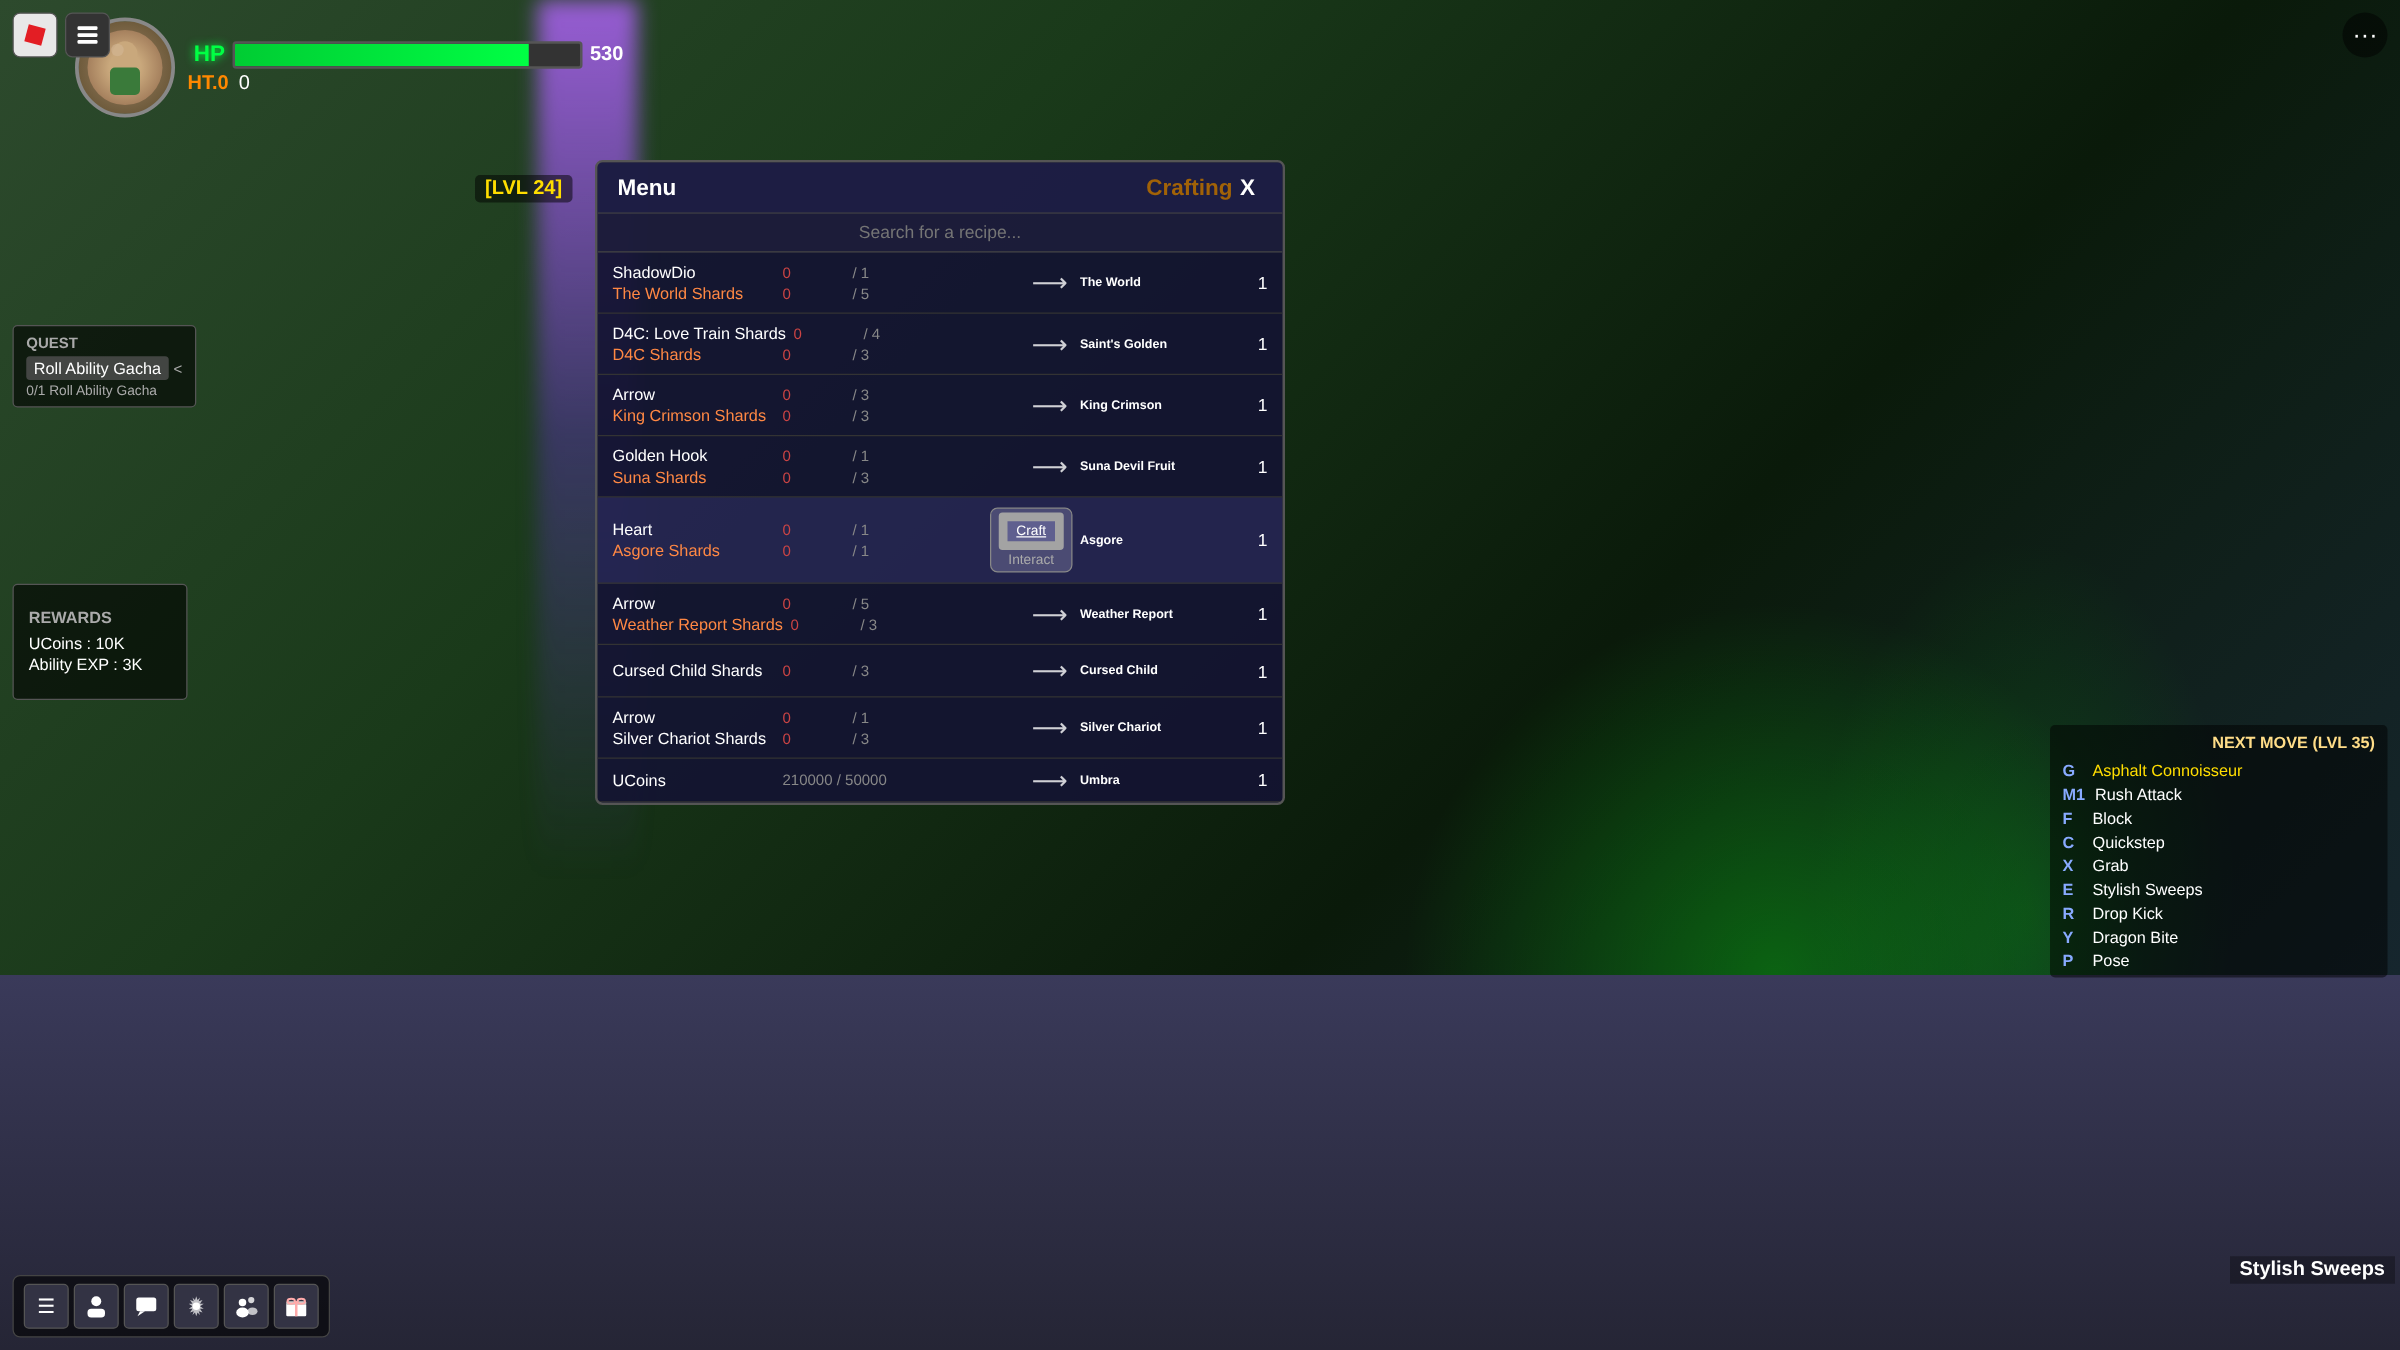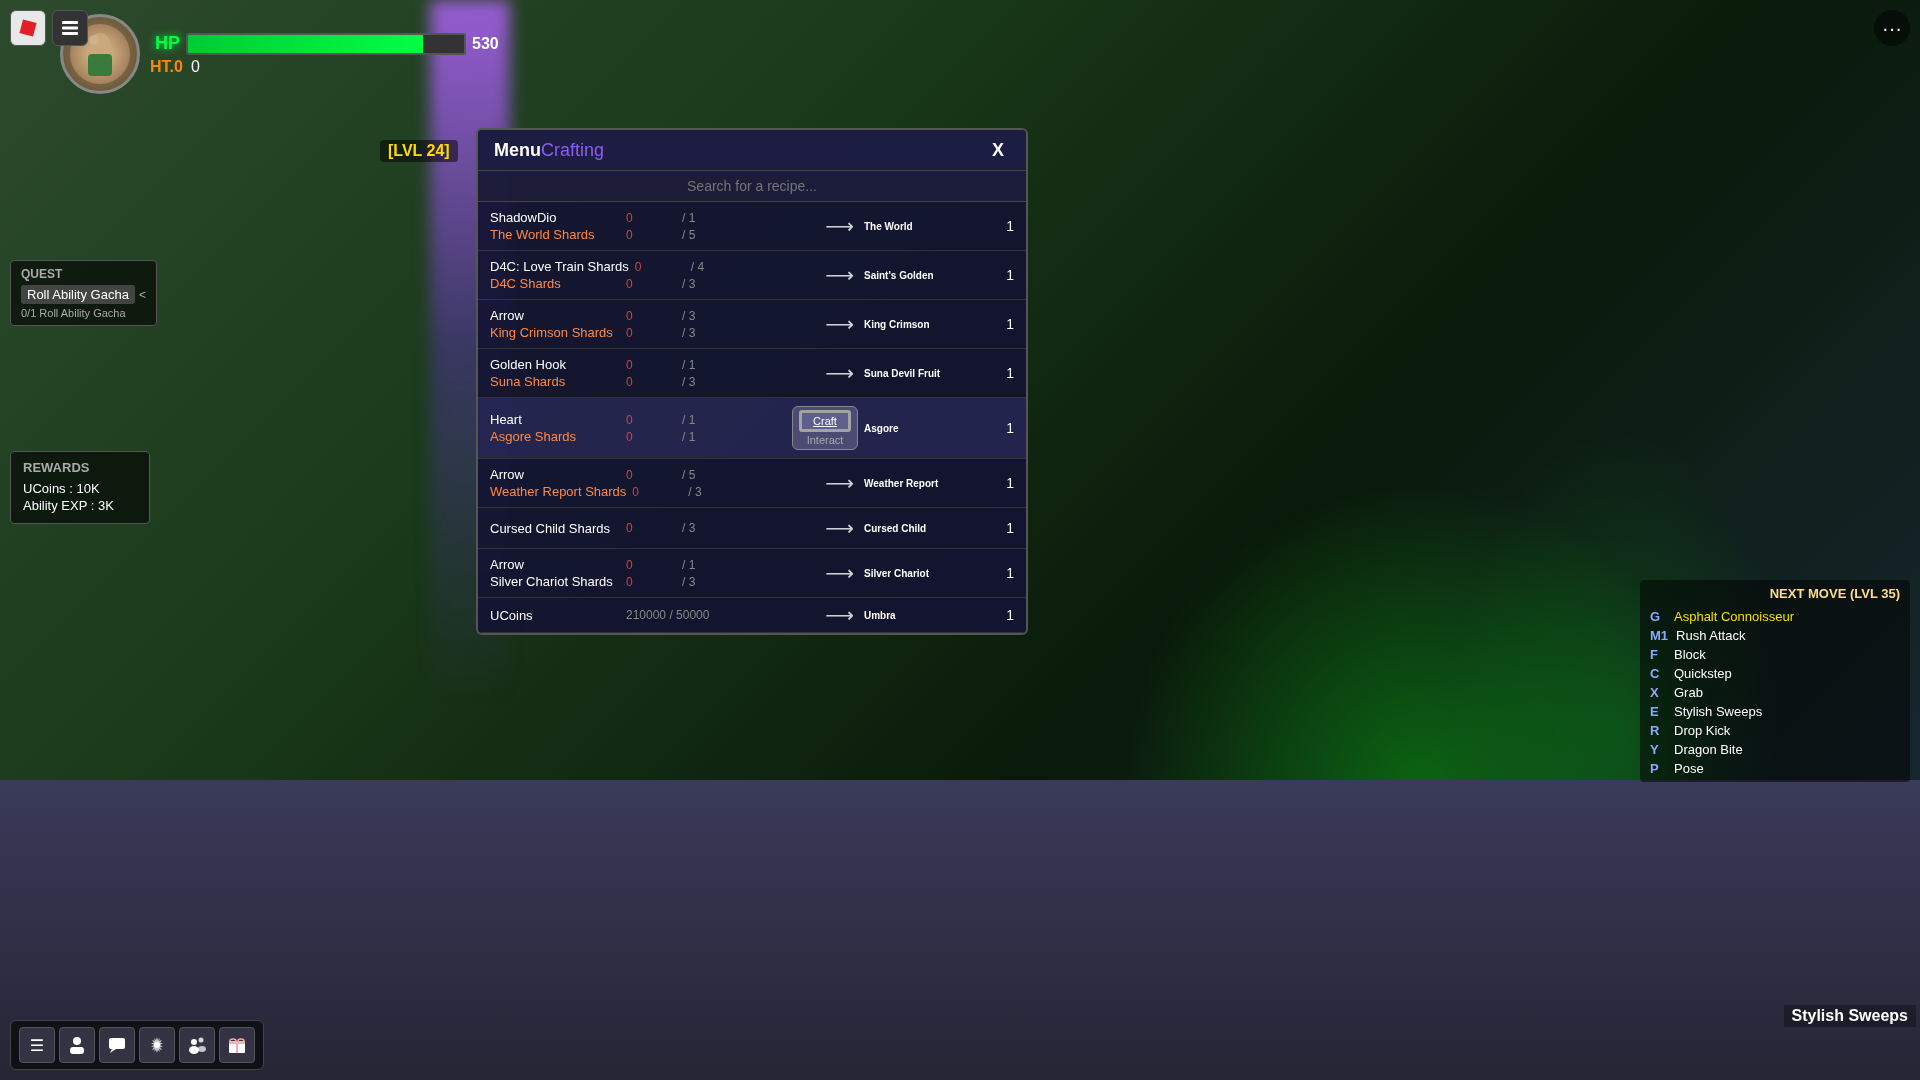--- a/index.html
+++ b/index.html
@@ -227,26 +227,26 @@
     }
     .quest-sub {
       color: #aaa;
       font-size: 11px;
       margin-top: 3px;
     }
 
     
     .rewards-panel {
       position: absolute;
-      top: 451px;
+      top: 467px;
       left: 10px;
       background: rgba(0,0,0,0.6);
       border: 1px solid #555;
       border-radius: 4px;
-      padding: 8px 12px;
+      padding: 18px 12px;
       min-width: 140px;
     }
     .rewards-title {
       color: #aaa;
       font-size: 13px;
       font-weight: bold;
       margin-bottom: 6px;
     }
     .reward-item {
       color: white;
@@ -275,25 +275,25 @@
       border-bottom: 1px solid #444;
     }
 
     .dialog-menu-label {
       color: white;
       font-size: 18px;
       font-weight: bold;
     }
 
     .dialog-title {
-      color: #8b5cf6;
+      color: #a16207;
       font-size: 18px;
-      font-weight: normal;
+      font-weight: bold;
       flex: 1;
-      text-align: left;
+      text-align: right;
     }
 
     .dialog-close {
       color: white;
       font-size: 18px;
       font-weight: bold;
       cursor: pointer;
       width: 24px;
       height: 24px;
       display: flex;
@@ -655,21 +655,21 @@
             <span class="ingredient-count"> / 1</span>
         </div>
         <div class="ingredient-line">
           <span class="ingredient-name orange">Asgore Shards</span>
           <span class="ingredient-count" style="color:#cc4444;">0</span>
             <span class="ingredient-count"> / 1</span>
         </div>
       </div>
 
       <div style="display:flex;flex-direction:column;align-items:center;margin:0 6px;background:rgba(80,80,120,0.9);border:1px solid #888;border-radius:6px;padding:3px 6px;gap:2px;">
-        <div style="background:rgba(100,100,150,0.8);border:3px solid #a3a3a3;color:white;font-size:11px;padding:2px 6px;border-radius:3px;width:52px;text-align:center;text-decoration:underline;">Craft</div>
+        <div style="background:rgba(100,100,150,0.8);border:7px solid #a3a3a3;color:white;font-size:11px;padding:2px 6px;border-radius:3px;width:52px;text-align:center;text-decoration:underline;">Craft</div>
         <div style="color:#aaa;font-size:11px;">Interact</div>
       </div>
       <div class="result-section">
         <span class="result-name">Asgore</span>
         <span class="result-count">1</span>
       </div>
     </div>
 
     <div class="recipe-row">
       <div class="recipe-ingredients">

